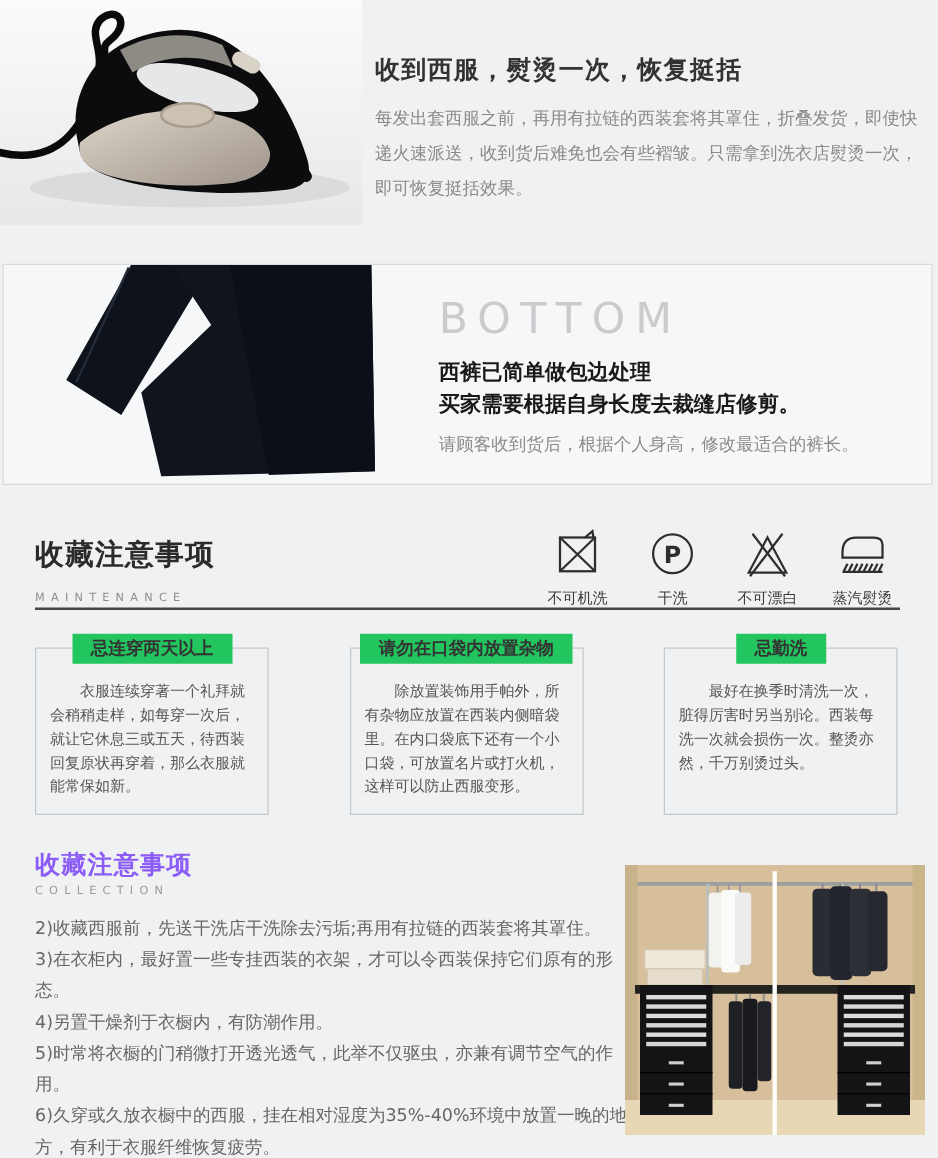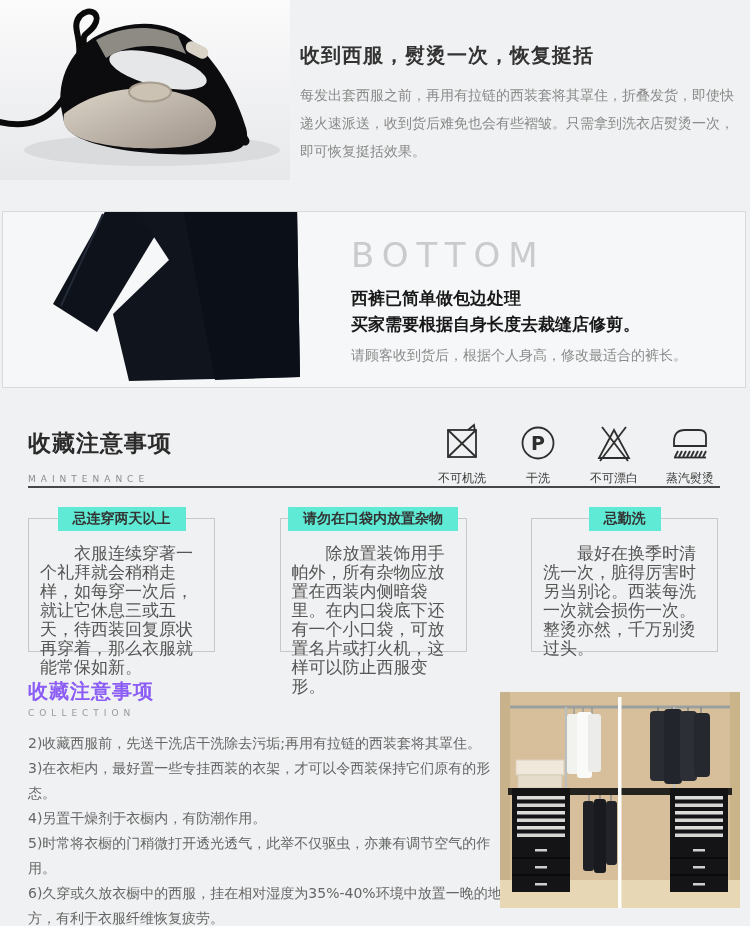--- a/index.html
+++ b/index.html
@@ -27,22 +27,22 @@
   .maint-sub{margin-top:15px;font-size:9px;letter-spacing:5px;color:#8d8d8d;}
   .care-row{position:absolute;top:423px;right:30px;display:flex;gap:16px;}
   .care-item{width:60px;display:flex;flex-direction:column;align-items:center;}
   .care-item svg{display:block;}
   .care-label{margin-top:7px;font-size:12px;color:#3a3a3a;white-space:nowrap;}
   .maint-rule{position:absolute;top:486px;left:28px;width:692px;border-top:2px solid #474747;}
 
   
   .tips{position:absolute;top:518px;left:28px;width:690px;display:flex;justify-content:space-between;}
   .tip{position:relative;width:187px;height:134px;border:1px solid #c6c9cb;box-sizing:border-box;}
-  .tip-tab{position:absolute;top:-12px;left:50%;transform:translateX(-50%);background:#5eead4;color:#333;font-size:14px;font-weight:bold;padding:3px 15px;white-space:nowrap;}
-  .tip-body{margin:25px 11px 0 11px;font-size:17px;color:#555;line-height:19px;text-indent:2em;}
+  .tip-tab{position:absolute;top:-12px;left:50%;transform:translateX(-50%);background:#22c55e;color:#333;font-size:14px;font-weight:bold;padding:3px 15px;white-space:nowrap;}
+  .tip-body{margin:25px 11px 0 11px;font-size:12px;color:#555;line-height:19px;text-indent:2em;}
 
   
   .collect{position:absolute;top:678px;left:28px;width:482px;}
   .collect-title{font-size:20px;font-weight:bold;color:#8b5cf6;letter-spacing:1px;}
   .collect-sub{margin-top:3px;font-size:9px;letter-spacing:5px;color:#999;}
   .collect-list{margin:13px 0 0 0;padding:0;list-style:none;font-size:14px;color:#666;}
   .collect-list li{line-height:25px;}
   .wardrobe{position:absolute;left:500px;top:692px;width:240px;height:216px;}
 </style>
 </head>

